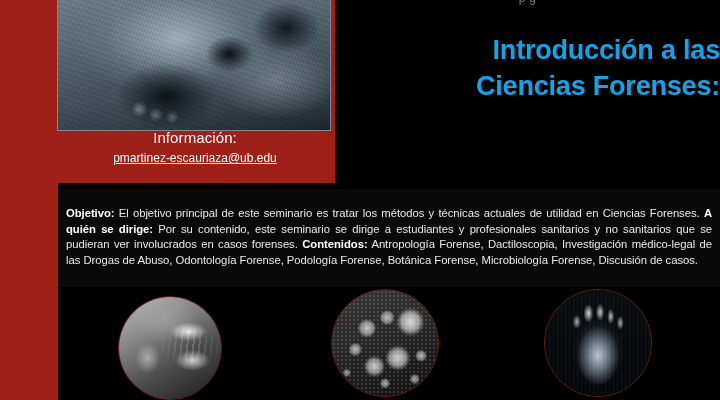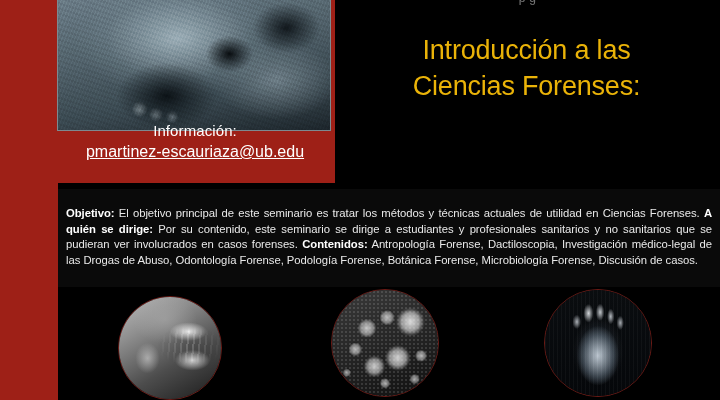--- a/index.html
+++ b/index.html
@@ -50,43 +50,43 @@
   .skull-img::after{
     content:"";position:absolute;inset:0;
     background:
       repeating-linear-gradient(112deg, rgba(255,255,255,.045) 0 1px, rgba(0,0,0,.05) 1px 3px),
       repeating-linear-gradient(18deg, rgba(0,0,0,.05) 0 2px, rgba(255,255,255,.02) 2px 5px);
     mix-blend-mode:overlay;
   }
 
   
   .info-block{
-    position:absolute;left:57px;top:121px;width:276px;
+    position:absolute;left:57px;top:128px;width:276px;
     text-align:center;color:#ffffff;
   }
   .info-label{
     font-size:15px;line-height:20px;letter-spacing:.1px;
   }
   .info-email{
-    font-size:16px;line-height:21px;
+    font-size:12px;line-height:21px;
     color:#ffffff;display:inline-block;
   }
 
   
   .title-top-cut{
     position:absolute;left:335px;top:-9px;width:385px;
     text-align:center;color:#d8d8d8;font-size:12px;
     opacity:.55;letter-spacing:.2px;white-space:nowrap;overflow:hidden;
   }
   .title{
     position:absolute;left:333px;top:32px;width:387px;
-    text-align:center;
-    color:#eab308;
+    text-align:right;
+    color:#0ea5e9;
     font-size:27px;line-height:36px;
-    font-weight:normal;
+    font-weight:bold;
     letter-spacing:-.2px;
   }
   .title .tl{display:block;}
 
   
   .body-box{
     position:absolute;left:58px;top:189px;width:662px;height:98px;
     background:#0a0a0a;
     padding:6px 8px 4px 8px;
     box-sizing:border-box;

